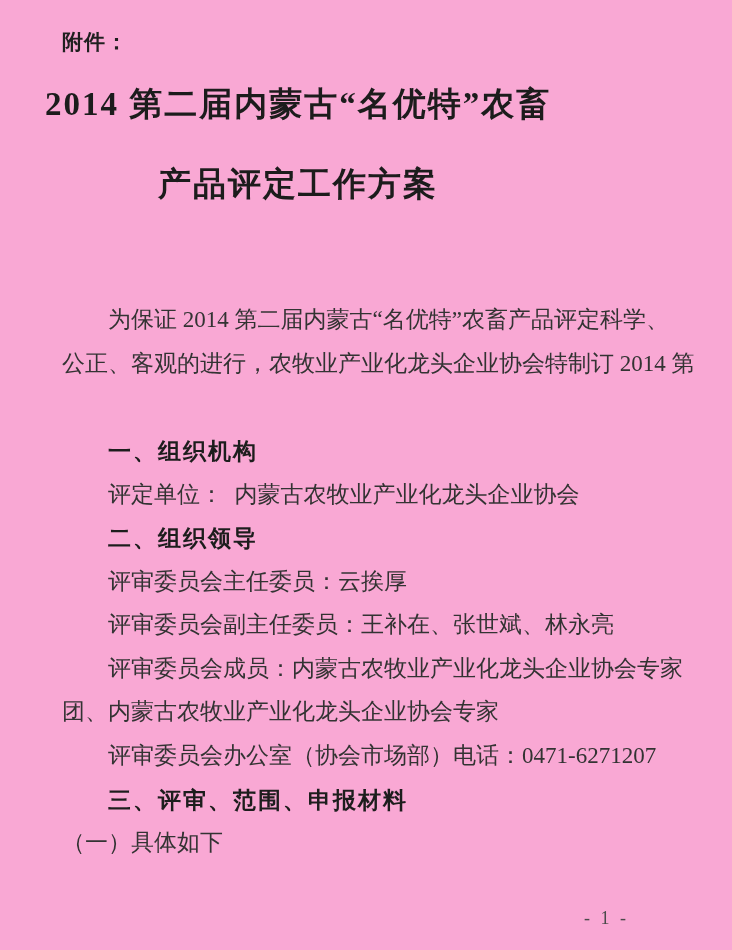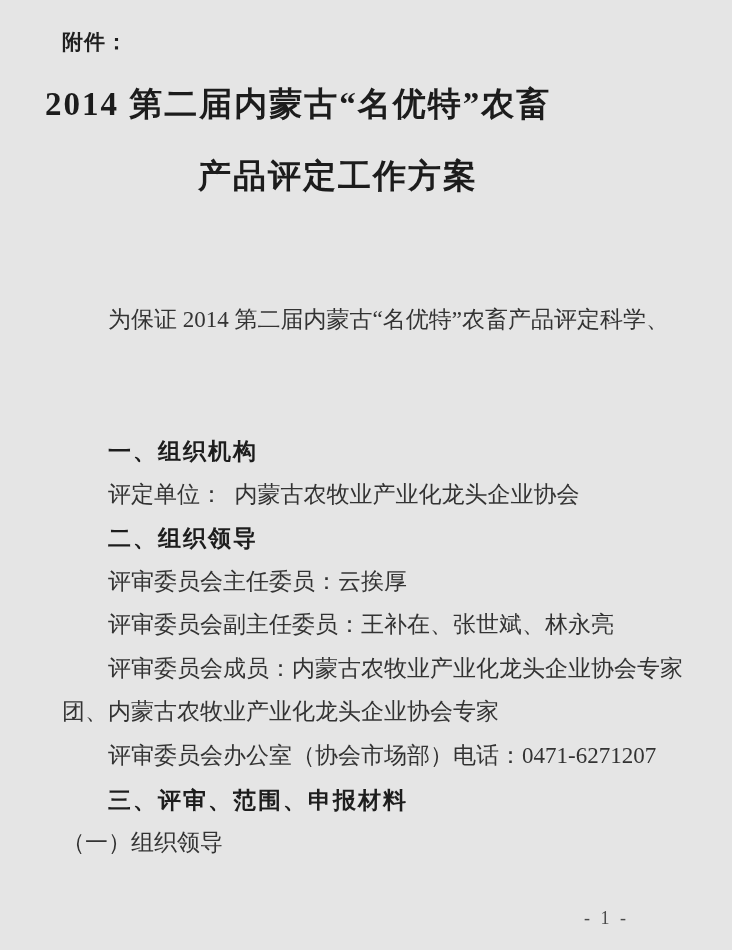--- a/index.html
+++ b/index.html
@@ -4,21 +4,21 @@
 <style>
   html, body {
     margin: 0;
     padding: 0;
     background: #ffffff;
   }
   .page {
     position: relative;
     width: 732px;
     height: 950px;
-    background: #e5e5e5;
+    background: #f9a8d4;
     overflow: hidden;
     font-family: "Liberation Serif", "DejaVu Serif", serif;
     color: #2b2b2b;
   }
   .attachment {
     position: absolute;
     left: 62px;
     top: 28px;
     font-family: "Liberation Sans", "DejaVu Sans", sans-serif;
     font-weight: 700;
@@ -32,21 +32,21 @@
     width: 596px;
     text-align: center;
     font-family: "Liberation Serif", "DejaVu Serif", serif;
     font-weight: 700;
     font-size: 33px;
     letter-spacing: 2px;
     color: #1c1c1c;
     white-space: pre;
   }
   .title-1 { top: 82px; }
-  .title-2 { top: 154px; padding-left: 40px; }
+  .title-2 { top: 162px; }
   .line {
     position: absolute;
     left: 62px;
     width: 650px;
     font-size: 23px;
     line-height: 30px;
     white-space: pre;
     color: #333333;
   }
   .indent { padding-left: 46px; }
@@ -72,37 +72,38 @@
 <div class="page">
 
   <div class="attachment">附件：</div>
 
   <div class="title title-1">2014 第二届内蒙古“名优特”农畜</div>
 
   <div class="title title-2">产品评定工作方案</div>
 
   <div class="line indent" style="top:305px">为保证 2014 第二届内蒙古“名优特”农畜产品评定科学、</div>
 
+  <div class="line" style="top:349px">公正、客观的进行，农牧业产业化龙头企业协会特制订 2014 第</div>
 
 
   <div class="line indent heading" style="top:436px">一、组织机构</div>
 
   <div class="line indent" style="top:480px">评定单位：  内蒙古农牧业产业化龙头企业协会</div>
 
   <div class="line indent heading" style="top:523px">二、组织领导</div>
 
   <div class="line indent" style="top:567px">评审委员会主任委员：云挨厚</div>
 
   <div class="line indent" style="top:610px">评审委员会副主任委员：王补在、张世斌、林永亮</div>
 
   <div class="line indent" style="top:654px">评审委员会成员：内蒙古农牧业产业化龙头企业协会专家</div>
 
   <div class="line" style="top:697px">团、内蒙古农牧业产业化龙头企业协会专家</div>
 
   <div class="line indent" style="top:741px">评审委员会办公室（协会市场部）电话：0471-6271207</div>
 
   <div class="line indent heading" style="top:785px">三、评审、范围、申报材料</div>
 
-  <div class="line" style="top:828px">（一）组织领导</div>
+  <div class="line" style="top:828px">（一）具体如下</div>
 
   <div class="page-number">- 1 -</div>
 
 </div>
 
 </body></html>

